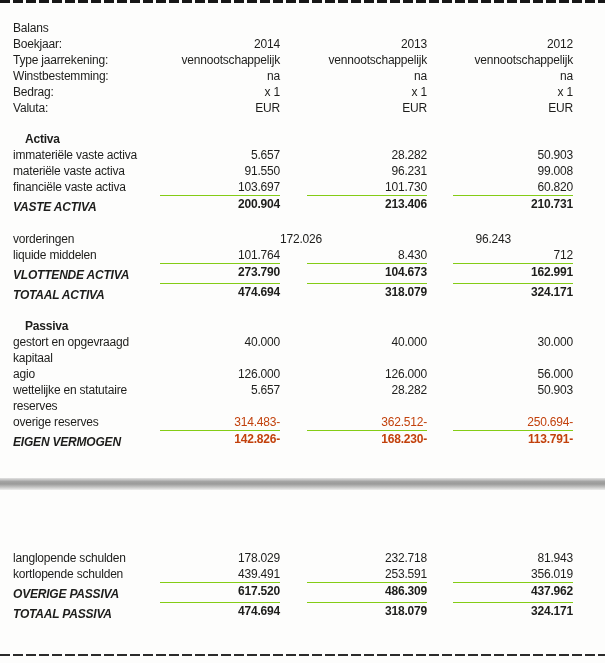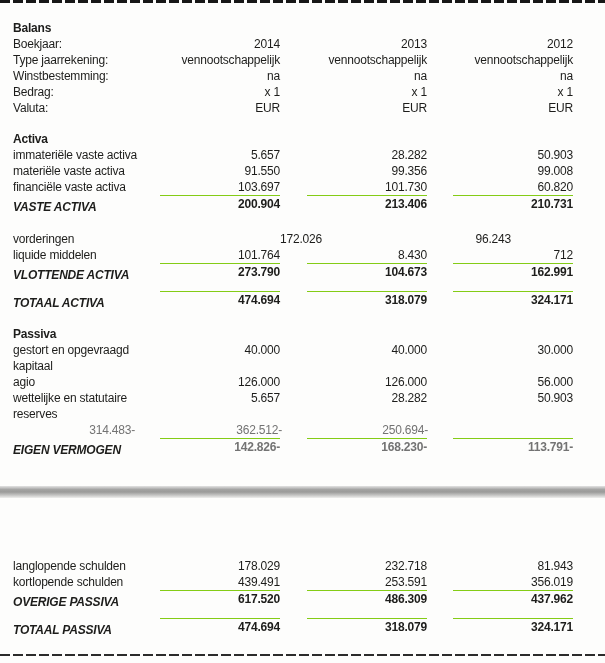--- a/index.html
+++ b/index.html
@@ -54,37 +54,37 @@
   }
   .row .cell.c1 { width: 122px; flex: 0 0 122px; }
   .row .cell.c2 { width: 147px; flex: 0 0 147px; }
   .row .cell.c3 { width: 146px; flex: 0 0 146px; }
   .cellbox {
     display: inline-block;
     width: 120px;
     text-align: right;
   }
   
-  .t-title .label { font-weight: 700; }
+  .t-title .label { font-weight: 400; }
   .t-metabold .label, .t-metabold .cellbox { font-weight: 400; }
-  .t-heading { margin-top: 15px; }
+  .t-heading { margin-top: 15px; margin-left: 12px; }
   .t-heading .label { font-weight: 700; }
   .t-itemgroup { margin-top: 16px; gap: 42px; }
   .t-total .label, .t-grand .label {
     font-weight: 700;
     padding-top: 4px;
     font-style: italic;
   }
   .t-total .cellbox, .t-grand .cellbox {
     font-weight: 700;
     border-top: 1px solid #84cc16;
     padding-top: 0;
   }
-  .t-grand { margin-top: 8px; }
-  .neg .cellbox { color: #737373; }
+  .t-grand { }
+  .neg .cellbox { color: #c2410c; }
   .divider-bar {
     margin-top: 28px;
     margin-bottom: 60px;
     height: 12px;
     width: 100%;
     background: linear-gradient(180deg, #e3e3e3 0%, #a2a2a1 30%, #9b9b9a 50%, #c2c2c1 75%, #eeeeed 100%);
   }
 </style>
 </head>
 <body>
@@ -132,21 +132,21 @@
   </div>
     <div class="row t-item">
     <div class="label">immateriële vaste activa</div>
     <div class="cell c1"><span class="cellbox">5.657</span></div>
     <div class="cell c2"><span class="cellbox">28.282</span></div>
     <div class="cell c3"><span class="cellbox">50.903</span></div>
   </div>
     <div class="row t-item">
     <div class="label">materiële vaste activa</div>
     <div class="cell c1"><span class="cellbox">91.550</span></div>
-    <div class="cell c2"><span class="cellbox">99.356</span></div>
+    <div class="cell c2"><span class="cellbox">96.231</span></div>
     <div class="cell c3"><span class="cellbox">99.008</span></div>
   </div>
     <div class="row t-item">
     <div class="label">financiële vaste activa</div>
     <div class="cell c1"><span class="cellbox">103.697</span></div>
     <div class="cell c2"><span class="cellbox">101.730</span></div>
     <div class="cell c3"><span class="cellbox">60.820</span></div>
   </div>
     <div class="row t-total">
     <div class="label">VASTE ACTIVA</div>
@@ -194,20 +194,21 @@
     <div class="cell c2"><span class="cellbox">126.000</span></div>
     <div class="cell c3"><span class="cellbox">56.000</span></div>
   </div>
     <div class="row t-item">
     <div class="label">wettelijke en statutaire reserves</div>
     <div class="cell c1"><span class="cellbox">5.657</span></div>
     <div class="cell c2"><span class="cellbox">28.282</span></div>
     <div class="cell c3"><span class="cellbox">50.903</span></div>
   </div>
     <div class="row t-item neg">
+    <div class="label">overige reserves</div>
     <div class="cell c1"><span class="cellbox">314.483-</span></div>
     <div class="cell c2"><span class="cellbox">362.512-</span></div>
     <div class="cell c3"><span class="cellbox">250.694-</span></div>
   </div>
     <div class="row t-total neg">
     <div class="label">EIGEN VERMOGEN</div>
     <div class="cell c1"><span class="cellbox">142.826-</span></div>
     <div class="cell c2"><span class="cellbox">168.230-</span></div>
     <div class="cell c3"><span class="cellbox">113.791-</span></div>
   </div>

